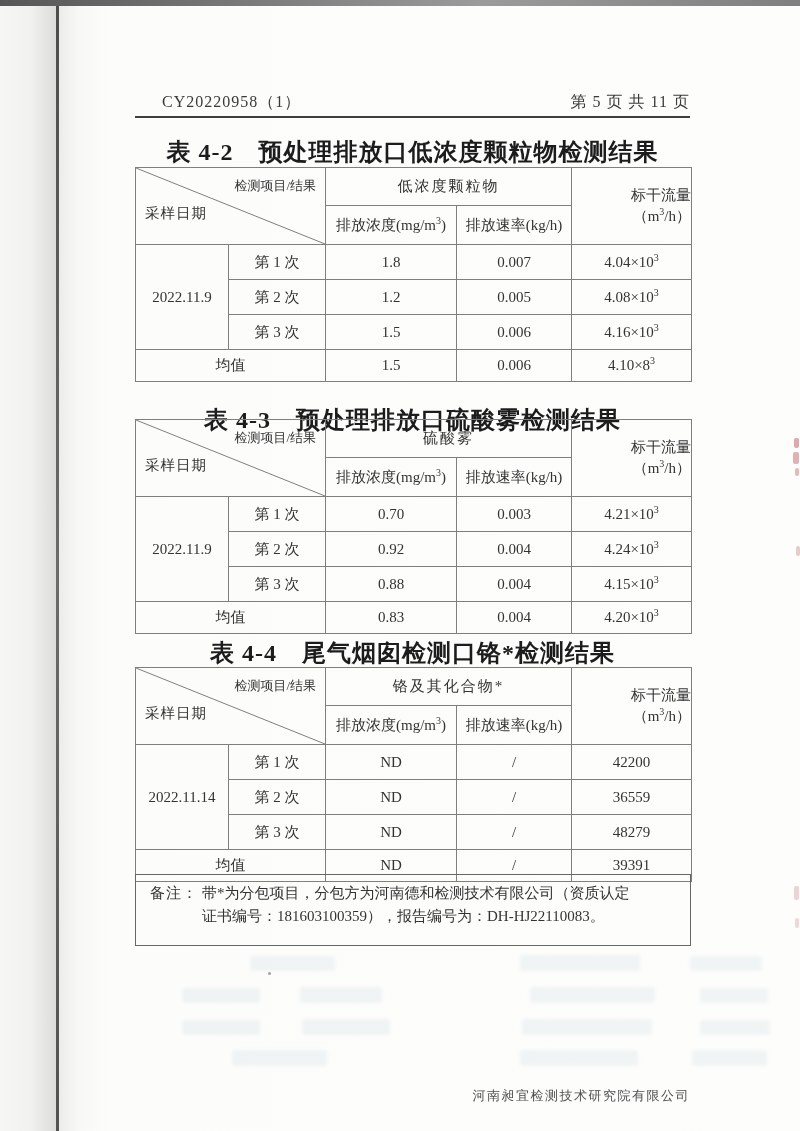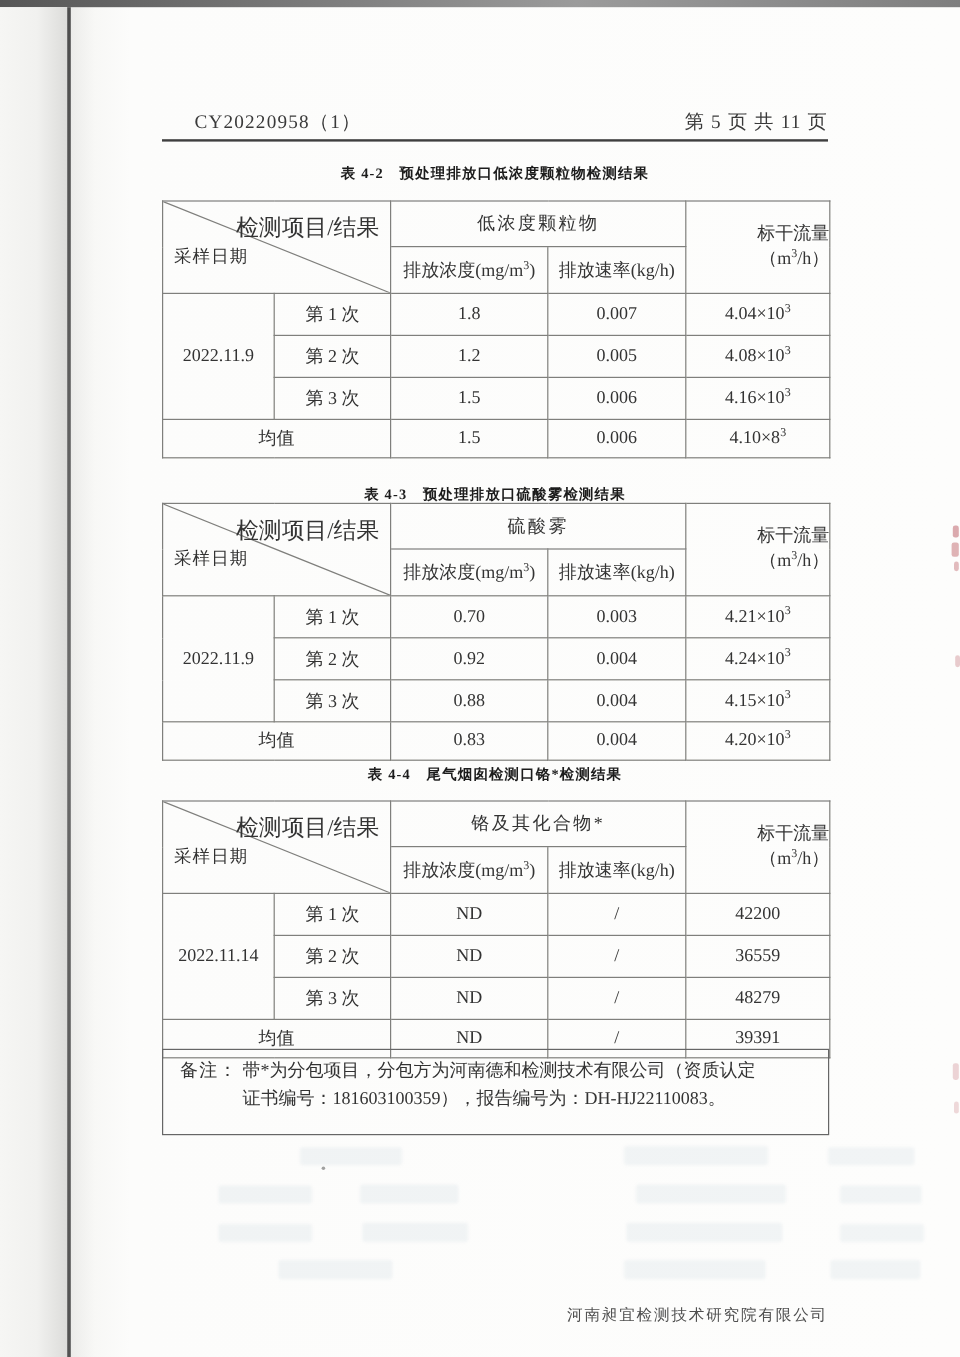--- a/index.html
+++ b/index.html
@@ -13,34 +13,34 @@
   .paper{position:absolute;top:6px;left:59px;right:0;height:1125px;background:linear-gradient(90deg,#ececea 0px,#f8f8f6 20px,#fcfcfb 50px,#fdfdfc 100%);}
 
   .seal-mark{position:absolute;border-radius:2px;}
   .ghost{position:absolute;background:rgba(92,122,158,0.07);filter:blur(1.5px);border-radius:2px;}
 
   
   .hdr{position:absolute;top:92px;font-size:16px;color:#3a3a3a;letter-spacing:1px;}
   .hdr-rule{position:absolute;left:135px;top:116px;width:555px;height:2px;background:#3f3f3f;}
 
   
-  .tbl-title{position:absolute;left:135px;width:555px;text-align:center;font-size:12px;font-weight:bold;color:#1c1c1c;letter-spacing:1px;}
+  .tbl-title{position:absolute;left:135px;width:555px;text-align:center;font-size:24px;font-weight:bold;color:#1c1c1c;letter-spacing:1px;}
 
   
   .doc-table{position:absolute;left:135px;border-collapse:collapse;table-layout:fixed;width:556px;color:#333;}
   .doc-table td{border:1px solid #7f7f7c;text-align:center;vertical-align:middle;padding:0;font-size:15px;}
   .doc-table{border:1px solid #666;}
   .r-group td{height:37px;}
   .r-sub td{height:38px;}
   .r-data td{height:34px;text-align:center;}
   .r-mean td{height:31px;}
   .hd{font-size:14.5px;}
   .corner-cell{position:relative;}
   .corner-cell svg{position:absolute;left:0;top:0;width:100%;height:100%;}
-  .corner-top{position:absolute;top:9px;right:9px;font-size:19px;color:#333;}
+  .corner-top{position:absolute;top:9px;right:9px;font-size:13px;color:#333;}
   .corner-bottom{position:absolute;left:9px;bottom:21px;font-size:14.5px;color:#333;letter-spacing:1px;}
   .flow-hd div{line-height:21px;text-align:right;}
   sup{font-size:10px;line-height:0;}
   .grp{letter-spacing:2px;}
 
   
   .notes{position:absolute;left:135px;top:874px;width:556px;height:72px;border:1px solid #666;box-sizing:border-box;color:#333;font-size:15px;}
   .notes-inner{display:flex;padding:7px 10px 0 14px;line-height:23px;}
   .notes-label{width:52px;flex:none;letter-spacing:1px;}
   .notes-text div{white-space:nowrap;}

